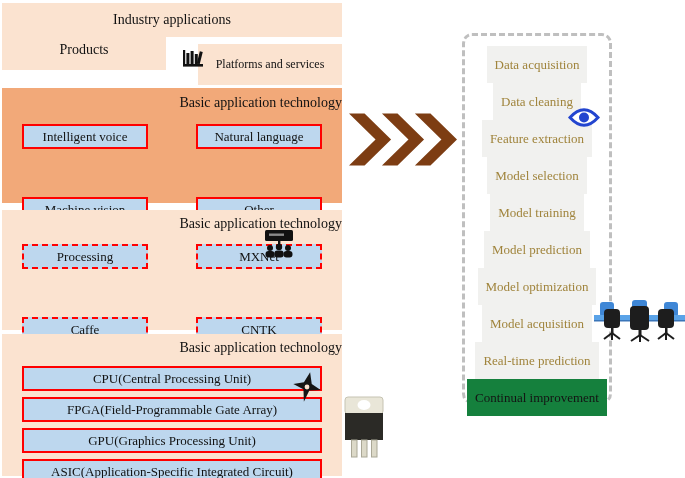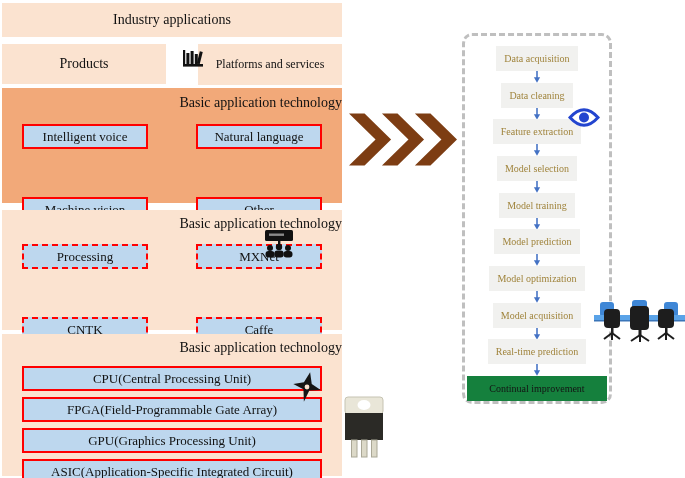--- a/index.html
+++ b/index.html
@@ -23,39 +23,39 @@
   .chip.dashdot{border-style:dashed;}
   .paddle-row{margin-top:6px;display:flex;justify-content:flex-end;}
   .paddle-row .chip{width:118px;gap:1px;}
   
   #flow{
     left:462px;top:33px;width:150px;height:371px;
     border:3px dashed #bfbfbf;border-radius:10px;
     display:flex;flex-direction:column;align-items:center;padding-top:10px;
   }
   .flow-box{
-    background:#f1f1ef;color:#a0843c;font-size:10px;
-    padding:4px 8px;white-space:nowrap;line-height:17px;
+    background:#f1f1ef;color:#a0843c;font-size:13px;
+    padding:10px 8px;white-space:nowrap;line-height:17px;
   }
   .flow-box.highlight{
     background:#15803d;color:#141414;align-self:stretch;margin:0 2px;text-align:center;
   }
   .flow-arrow{display:block;width:10px;height:15px;}
   svg{display:block;}
 </style>
 </head>
 <body>
 
 <div id="canvas">
 
   <div class="abs peach hdr-box" style="left:2px;top:3px;width:340px;height:34px;">
     <span>Industry applications</span>
   </div>
 
-  <div class="abs peach hdr-box" style="left:2px;top:44px;width:164px;height:40px;">
+  <div class="abs peach hdr-box" style="left:2px;top:30px;width:164px;height:40px;">
     <span>Products</span>
   </div>
 
   <div class="abs peach hdr-box" style="left:198px;top:44px;width:144px;height:41px;font-size:12px;">
     <span>Platforms and services</span>
   </div>
 
   <span class="abs" style="left:183px;top:48px;">
     <svg width="22" height="20" viewBox="0 0 22 20">
       <rect x="0" y="2" width="2.2" height="16" fill="#111"></rect>
@@ -75,22 +75,22 @@
       <div class="chip">Machine vision</div>
       <div class="chip">Other</div>
     </div>
   </div>
 
   <div class="abs peach" style="left:2px;top:210px;width:340px;height:120px;">
     <div class="sec-title" style="padding-top:6px;">Basic application technology</div>
     <div class="grid2" style="margin-top:12px;">
       <div class="chip dashdot">Processing</div>
       <div class="chip dashdot">MXNet</div>
+      <div class="chip dashdot">Caffe</div>
       <div class="chip dashdot">CNTK</div>
-      <div class="chip dashdot">Caffe</div>
     </div>
     <div class="paddle-row">
       <div class="chip dashdot">
         <span>
           <svg width="19" height="19" viewBox="0 0 20 20">
             <g stroke="#111" stroke-width="1.3" fill="none">
               <line x1="5" y1="14" x2="9" y2="9"></line>
                 <line x1="9" y1="9" x2="15" y2="5"></line>
               <line x1="9" y1="9" x2="14" y2="13"></line>
                 <line x1="5" y1="14" x2="14" y2="13"></line>

